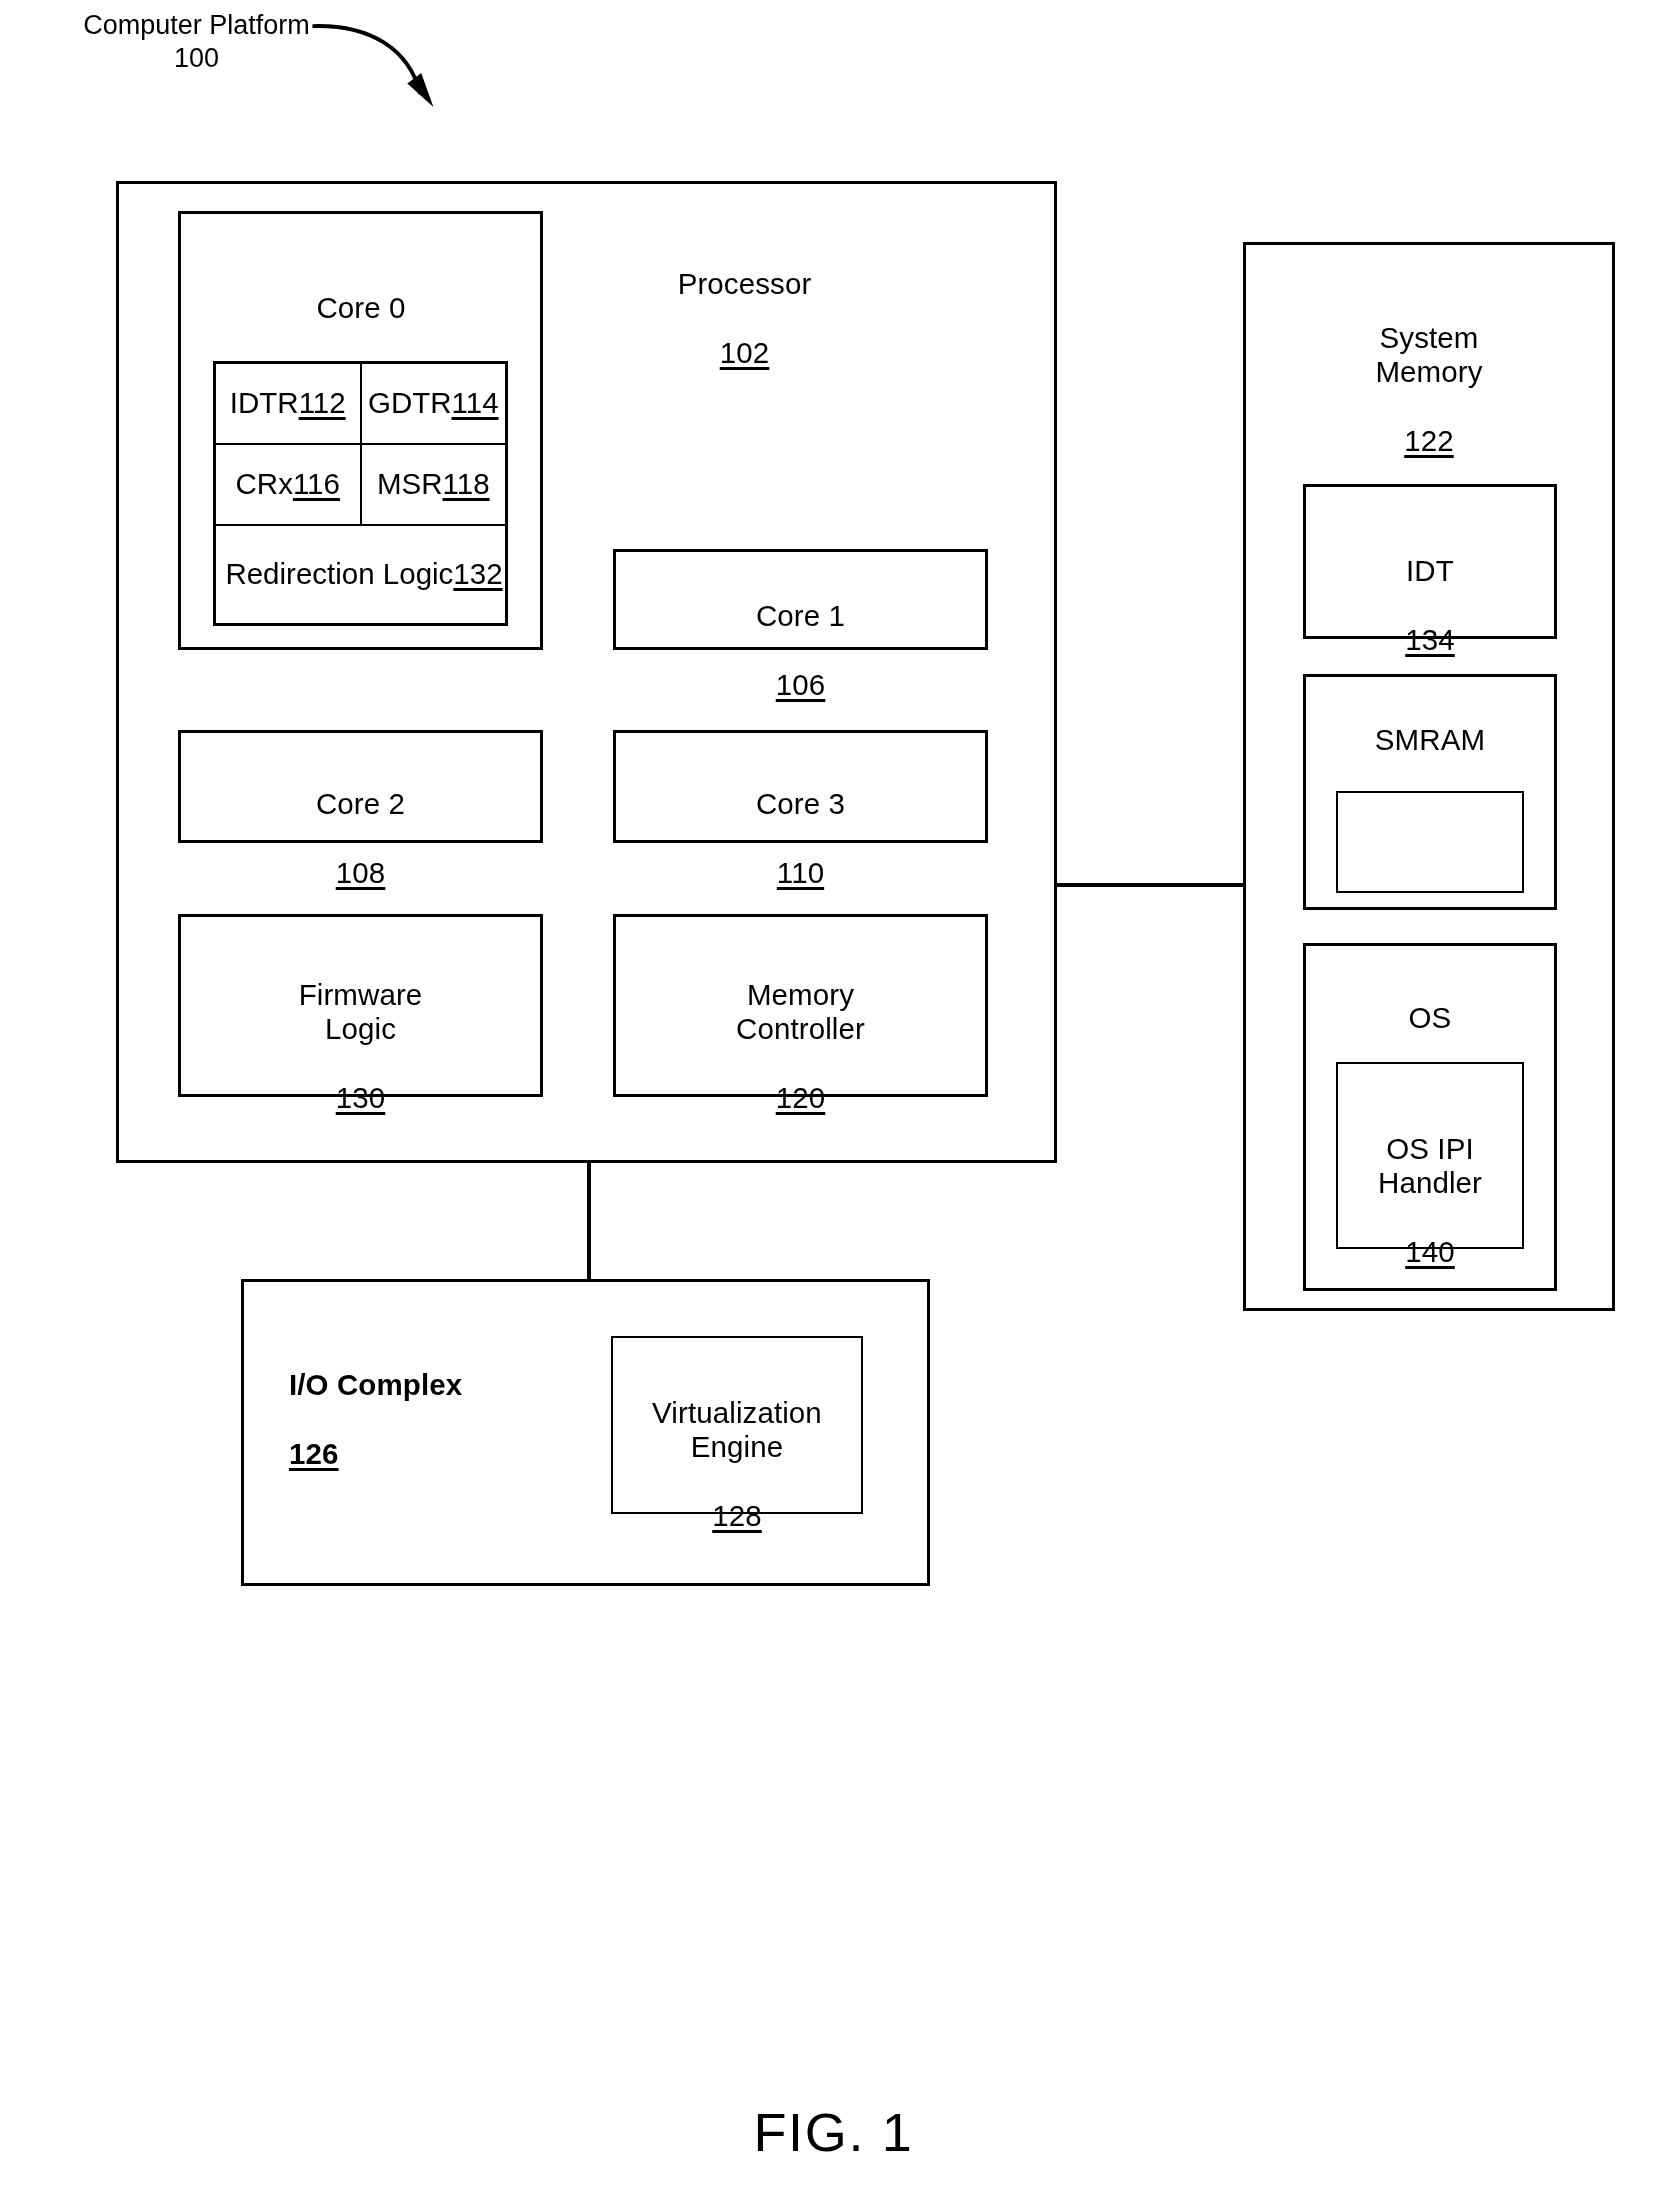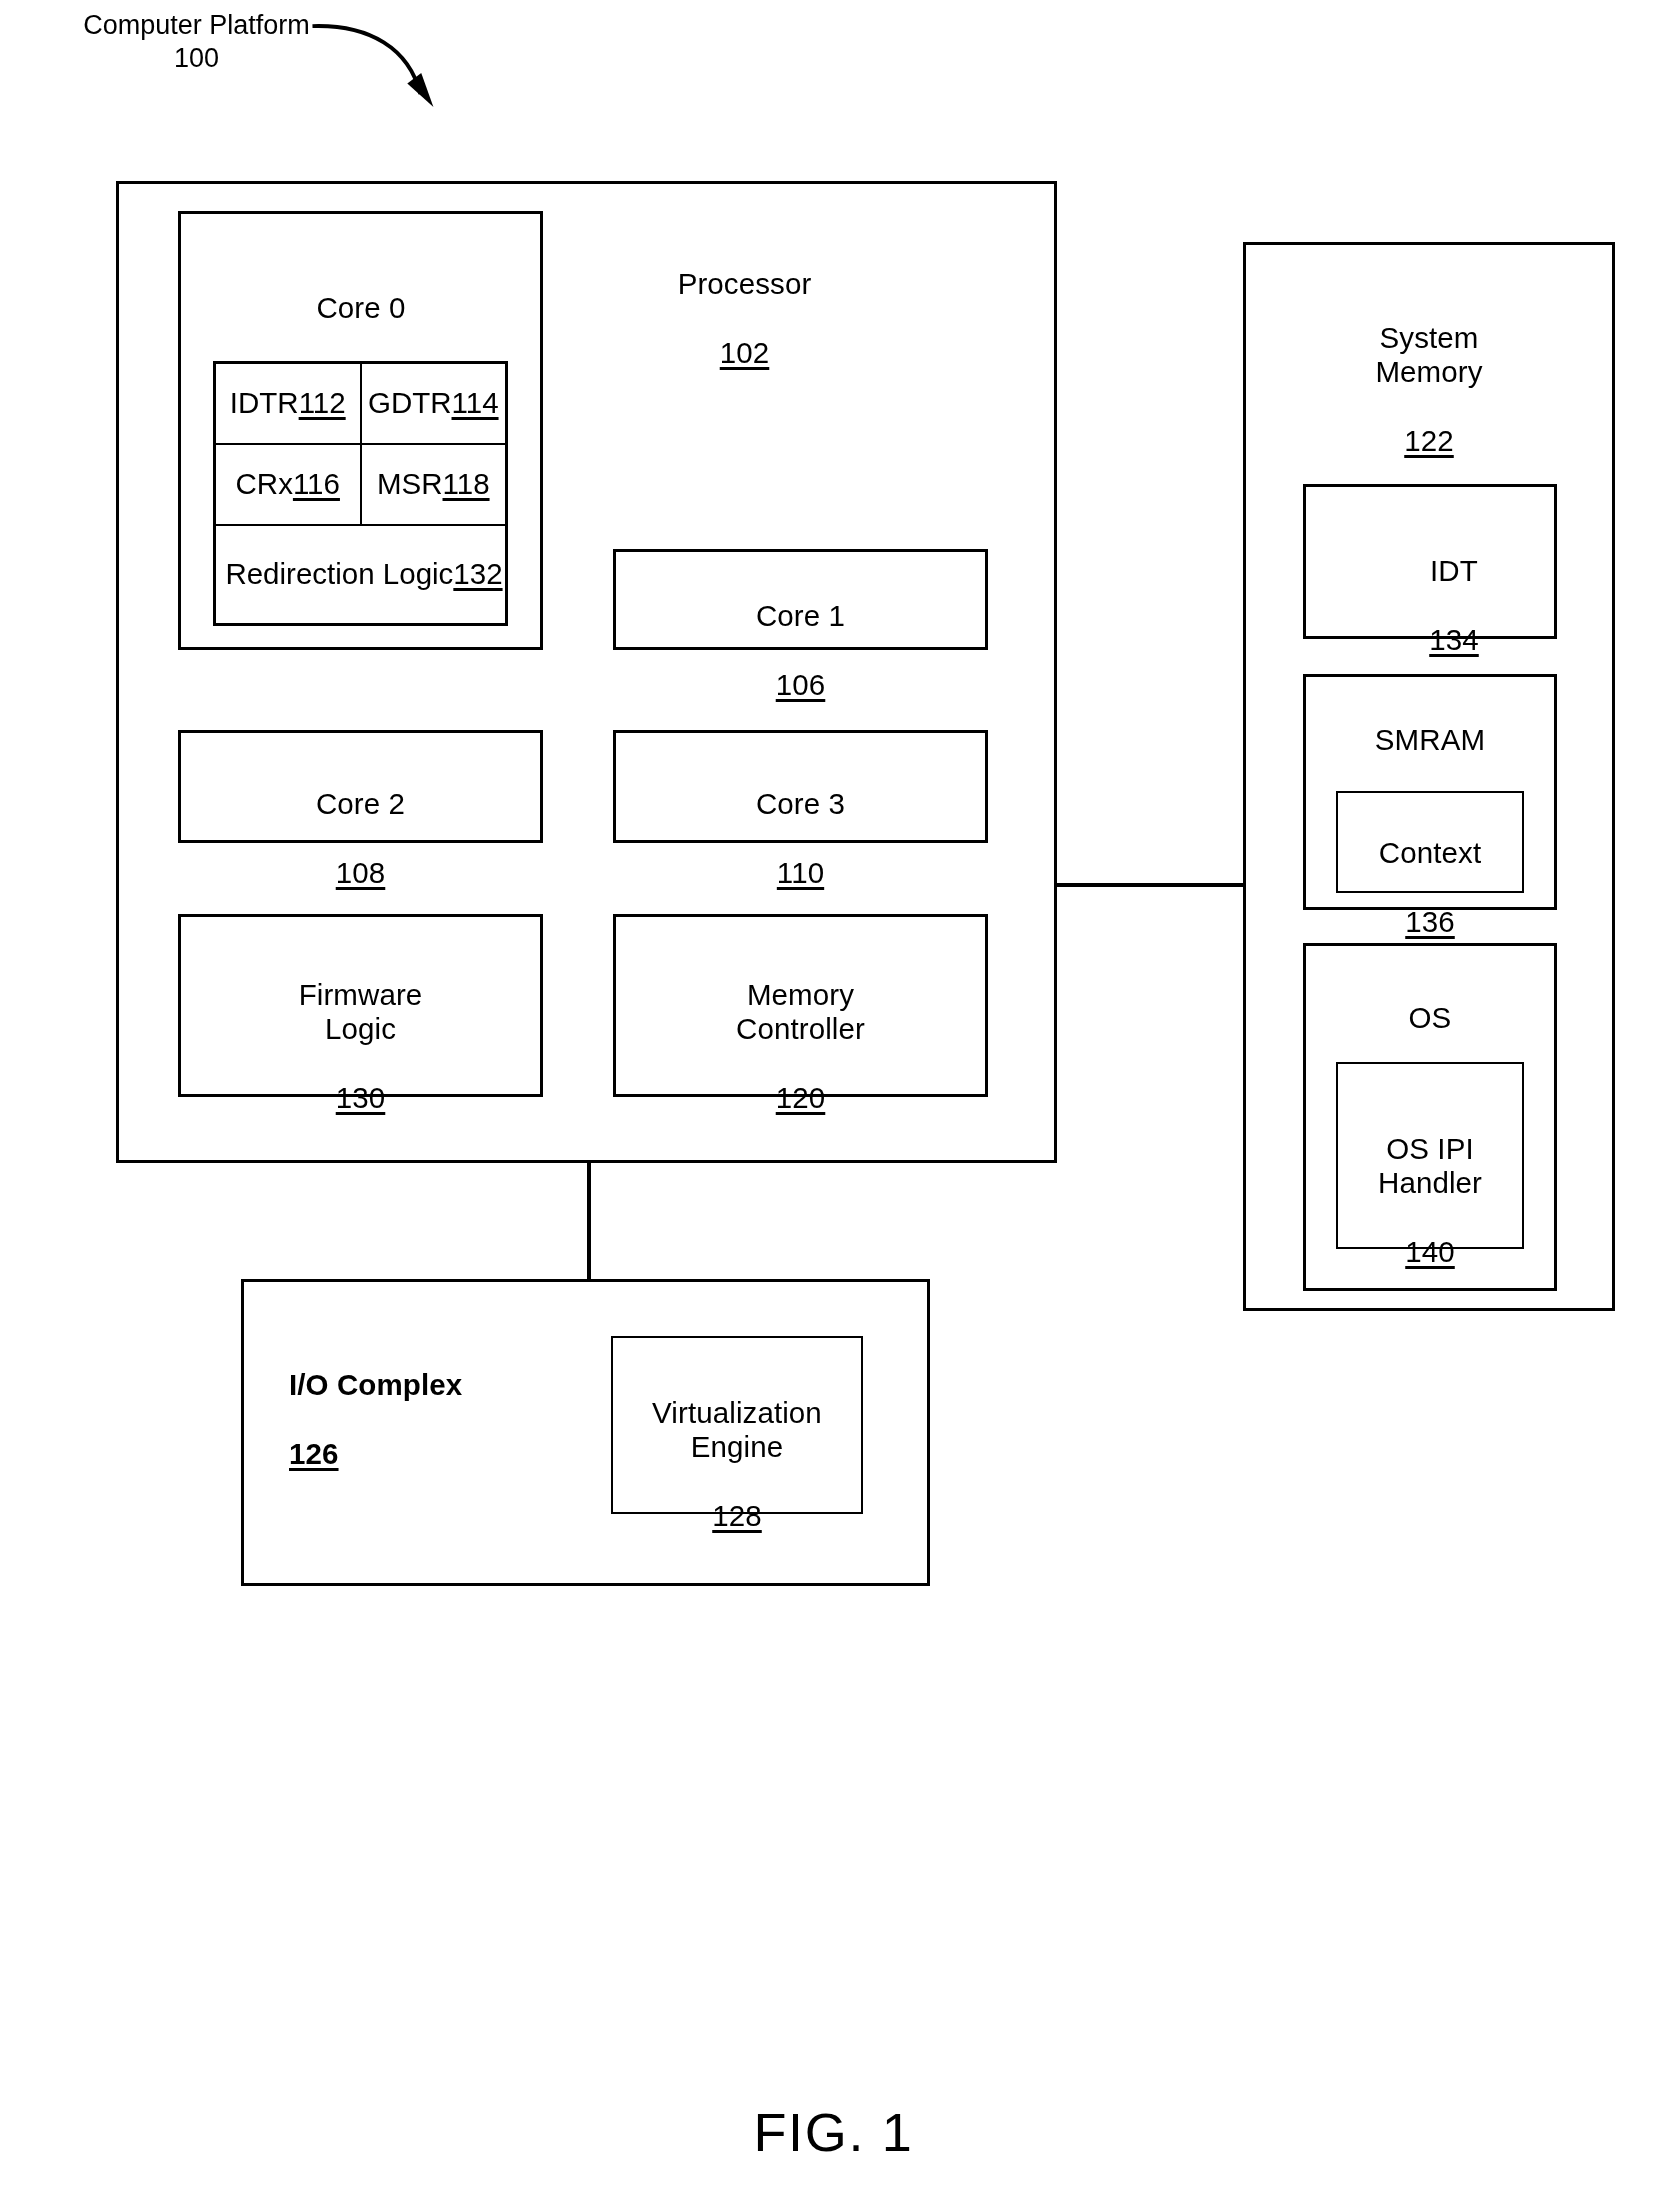--- a/index.html
+++ b/index.html
@@ -221,35 +221,31 @@
 
   <div class="box" style="left:1243px; top:242px; width:372px; height:1069px;"></div>
 
   <div class="lbl" style="left:1243px; top:287px; width:372px;">
     <span class="t">System
 Memory</span>
     <span class="n">122</span>
   </div>
 
   <div class="box" style="left:1303px; top:484px; width:254px; height:155px;"></div>
-  <div class="lbl" style="left:1303px; top:520px; width:254px;margin-left:24px;">
+  <div class="lbl" style="left:1303px; top:520px; width:254px;">
     <span class="t">IDT</span>
     <span class="n">134</span>
   </div>
 
   <div class="box" style="left:1303px; top:674px; width:254px; height:236px;"></div>
   <div class="lbl" style="left:1303px; top:689px; width:254px;">
     <span class="t">SMRAM</span>
     <span class="n">138</span>
   </div>
   <div class="box thin" style="left:1336px; top:791px; width:188px; height:102px;"></div>
-  <div class="lbl" style="left:1336px; top:802px; width:188px;">
-    <span class="t">Context</span>
-    <span class="n">136</span>
-  </div>
 
   <div class="box" style="left:1303px; top:943px; width:254px; height:348px;"></div>
   <div class="lbl" style="left:1303px; top:967px; width:254px;">
     <span class="t">OS</span>
     <span class="n">124</span>
   </div>
   <div class="box thin" style="left:1336px; top:1062px; width:188px; height:187px;"></div>
   <div class="lbl" style="left:1336px; top:1098px; width:188px;">
     <span class="t">OS IPI
 Handler</span>

